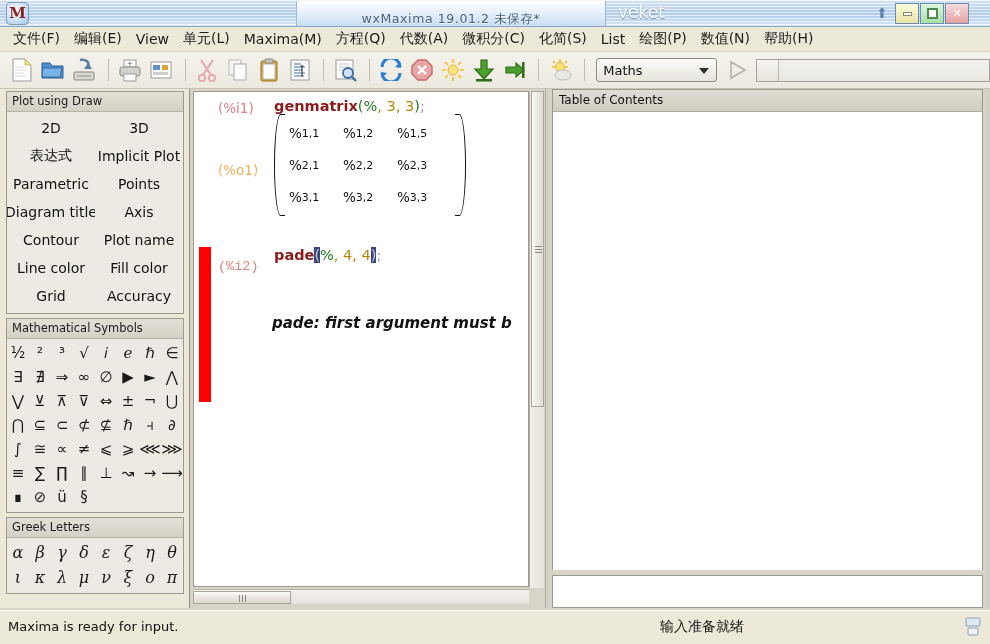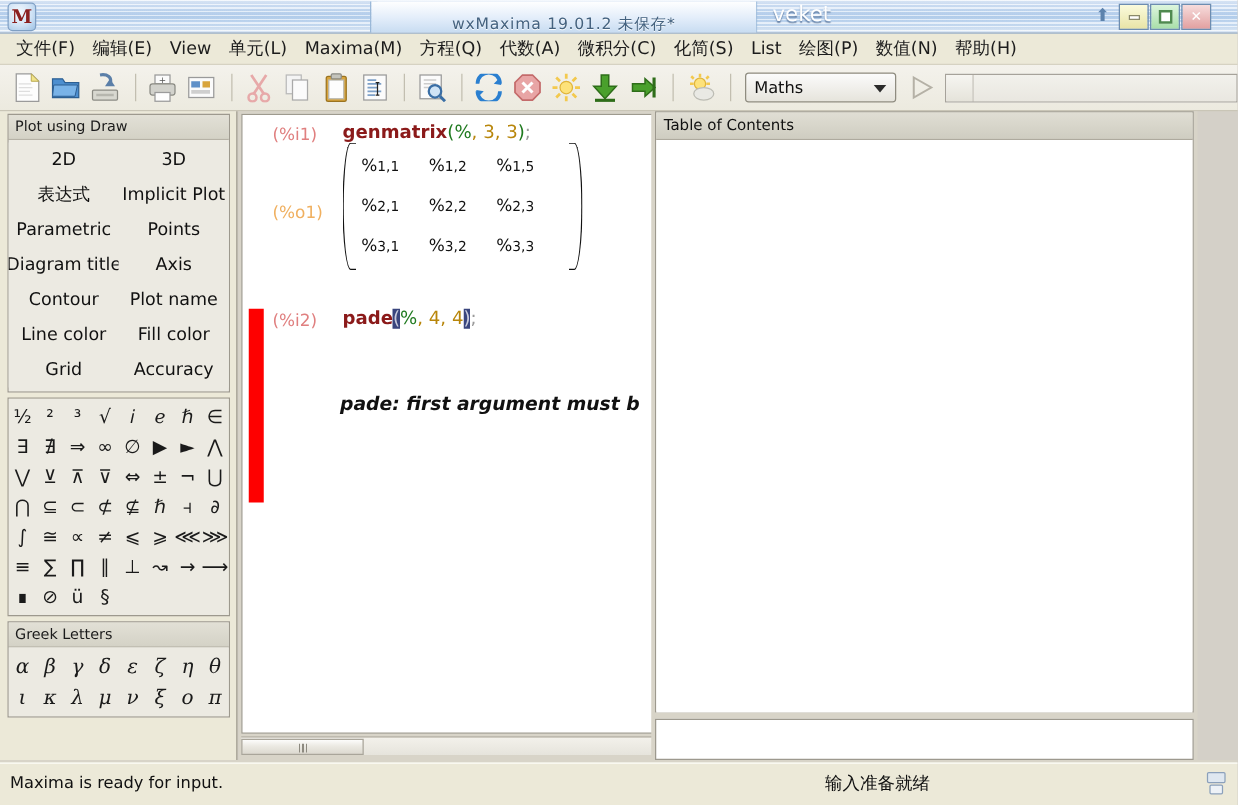--- a/index.html
+++ b/index.html
@@ -228,21 +228,21 @@
   .hthumb {
     position: absolute; top: 1px; height: 13px;
     background: linear-gradient(180deg,#fcfcfb 0%,#ebe9e2 45%,#dcd9d0 100%);
     border: 1px solid #a9a59a;
   }
   .hgrip { position: absolute; top: 3px; width: 8px; height: 7px;
     background: repeating-linear-gradient(90deg,#8d8a80 0 1px,transparent 1px 3px); }
 
   
   #toc-panel {
-    position: absolute; left: 521px; top: 89px; width: 437px; height: 519px;
+    position: absolute; left: 549px; top: 89px; width: 437px; height: 519px;
     background: #d8d4c8;
   }
   #toc-frame {
     position: absolute; left: 3px; top: 0px; width: 431px; height: 481px;
     border: 1px solid #9d998e; background: #eceae2;
   }
   #toc-title {
     font-size: 12px; color: #111; padding: 3px 6px 4px 6px;
     background: linear-gradient(180deg,#e0ded4,#cfcdc1);
     border-bottom: 1px solid #aeaa9e;
@@ -494,20 +494,21 @@
         <div class="draw-btn">Plot name</div>
         <div class="draw-btn">Line color</div>
         <div class="draw-btn">Fill color</div>
         <div class="draw-btn">Grid</div>
         <div class="draw-btn">Accuracy</div>
       </div>
     </div>
   </div>
 
   <div class="panel">
+    <div class="panel-title">Mathematical Symbols</div>
     <div class="panel-body">
       <div class="sym-grid" id="sym-grid">
           <div class="sym">½</div>
           <div class="sym">²</div>
           <div class="sym">³</div>
           <div class="sym">√</div>
           <div class="sym">𝑖</div>
           <div class="sym">ℯ</div>
           <div class="sym">ℏ</div>
           <div class="sym">∈</div>
@@ -635,21 +636,21 @@
           <div class="mcell">
               <span>%</span>
               <sub>3,3</sub>
             </div>
         </div>
         <div class="mbrace r"></div>
       </div>
 
       <div id="err-marker"></div>
 
-      <span class="prompt-in" style="left:24px; top:157px;">(%i2)</span>
+      <span class="prompt-in" style="left:24px; top:167px;font-family:Liberation Mono, monospace;">(%i2)</span>
       <span class="code-line" style="left:80px; top:155px;">
         <span class="fn">pade</span><span class="paren-hl">(</span><span class="pct">%</span><span class="num">, </span><span class="num">4</span><span class="num">, </span><span class="num">4</span><span class="paren-hl">)</span><span class="semi">;</span>
       </span>
 
       <div id="err-title">pade: first argument must b</div>
 
     </div>
   </div>
 
   <div class="vscroll" style="left:338px; top:2px; height:497px;">

